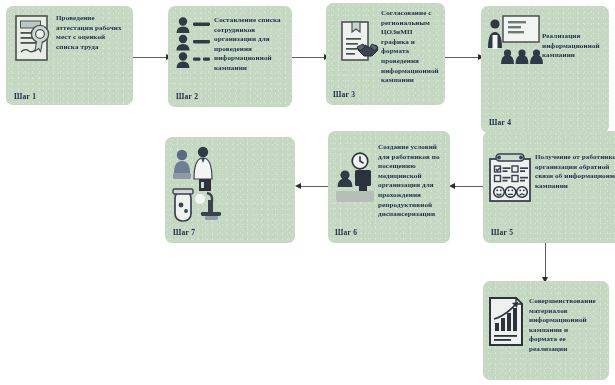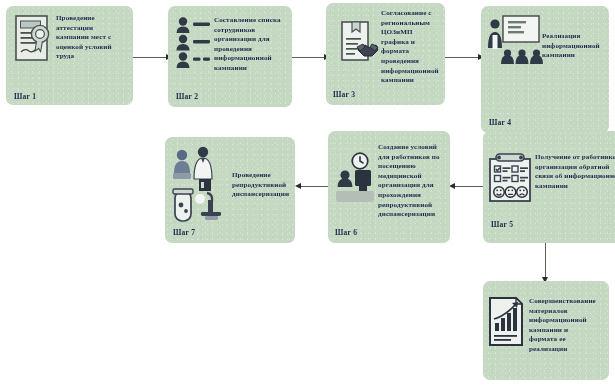--- a/index.html
+++ b/index.html
@@ -165,21 +165,21 @@
           <rect x="7.5" y="23" width="13" height="1.8" fill="#4a5250"></rect>
           <rect x="7.5" y="28" width="16" height="1.8" fill="#4a5250"></rect>
           <path d="M8 38 q4 -4 8 -1 q3 2 6 -1" fill="none" stroke="#3a4240" stroke-width="1.2"></path>
           <g transform="translate(27,20)">
             <circle cx="0" cy="0" r="8.6" fill="#cfd9d4" stroke="#4a5250" stroke-width="1.4"></circle>
             <circle cx="0" cy="0" r="4.4" fill="#eef2ee" stroke="#4a5250" stroke-width="1.2"></circle>
             <path d="M-3.4 7 L-5 17 L-1.3 14.6 L0.6 17.6 L2.4 7.6" fill="#cfd9d4" stroke="#4a5250" stroke-width="1.1"></path>
           </g>
         </svg>
       </div>
-      <div class="step-text">Проведение аттестации кампании мест с оценкой условий труда</div>
+      <div class="step-text">Проведение аттестации рабочих мест с оценкой списка труда</div>
     </div>
     <div class="step-label" style="left:8px; bottom:4px;">Шаг 1</div>
   </div>
 
   <div class="step-box" style="left:168px; top:6px; width:124px; height:101px;">
     <div class="grain"></div>
     <div class="step-inner" style="padding:10px 3px 0 6px;">
       <div class="icon-wrap" style="width:40px;">
         <svg width="38" height="52" viewBox="0 0 38 52">
           <g fill="#2f3a46">
@@ -294,21 +294,21 @@
             <circle cx="32.2" cy="37.3" r=".9"></circle>
               <circle cx="35.8" cy="37.3" r=".9"></circle>
           </g>
           <path d="M8.6 40.8 q2.4 2.6 4.8 0" stroke="#2b333e" stroke-width="1.3" fill="none"></path>
           <path d="M20.1 41.3 h4.8" stroke="#2b333e" stroke-width="1.3" fill="none"></path>
           <path d="M31.6 42.2 q2.4 -2.6 4.8 0" stroke="#2b333e" stroke-width="1.3" fill="none"></path>
         </svg>
       </div>
       <div class="step-text" style="padding-top:0px;">Получение от работников организации обратной связи об информационной кампании</div>
     </div>
-    <div class="step-label" style="left:8px; bottom:14px;">Шаг 5</div>
+    <div class="step-label" style="left:8px; bottom:6px;">Шаг 5</div>
   </div>
 
   <div class="step-box" style="left:328px; top:131px; width:122px; height:112px;">
     <div class="grain"></div>
     <div class="step-inner" style="padding:12px 3px 0 4px;">
       <div class="icon-wrap" style="width:46px;">
         <svg width="44" height="62" viewBox="0 0 44 62" style="margin-top:8px;">
           <circle cx="27" cy="10" r="7.8" fill="#eef2ee" stroke="#2b333e" stroke-width="1.7"></circle>
           <path d="M27 5.2 L27 10 L30.6 12.4" stroke="#2b333e" stroke-width="1.6" fill="none"></path>
           <circle cx="12" cy="24" r="4.6" fill="#2f3a46"></circle>
@@ -344,21 +344,20 @@
           <circle cx="10" cy="60" r="2.4" fill="#3a4250"></circle>
           <circle cx="15" cy="66" r="1.9" fill="#3a4250"></circle>
 
           <circle cx="29" cy="54" r="5" fill="#f2f5f1"></circle>
           <path d="M36 48 q6 1 5 8" stroke="#3a4250" stroke-width="2.4" fill="none"></path>
           <rect x="37" y="55" width="5" height="12" fill="#3a4250"></rect>
           <rect x="30" y="67" width="20" height="4" rx="1.4" fill="#3a4250"></rect>
           <rect x="34" y="71" width="13" height="4" rx="1.4" fill="#8e9aa8"></rect>
         </svg>
       </div>
-      <div class="step-text" style="padding-top:26px;">Проведение репродуктивной диспансеризации</div>
     </div>
     <div class="step-label" style="left:8px; bottom:6px;">Шаг 7</div>
   </div>
 
   <div class="step-box" style="left:483px; top:281px; width:126px; height:99px;">
     <div class="grain"></div>
     <div class="step-inner" style="padding:16px 9px 0 4px;">
       <div class="icon-wrap" style="width:42px;">
         <svg width="40" height="52" viewBox="0 0 40 52">
           <path d="M2 1 H28 L34 7 V48 H2 Z" fill="#eef2ee" stroke="#2b333e" stroke-width="2"></path>

